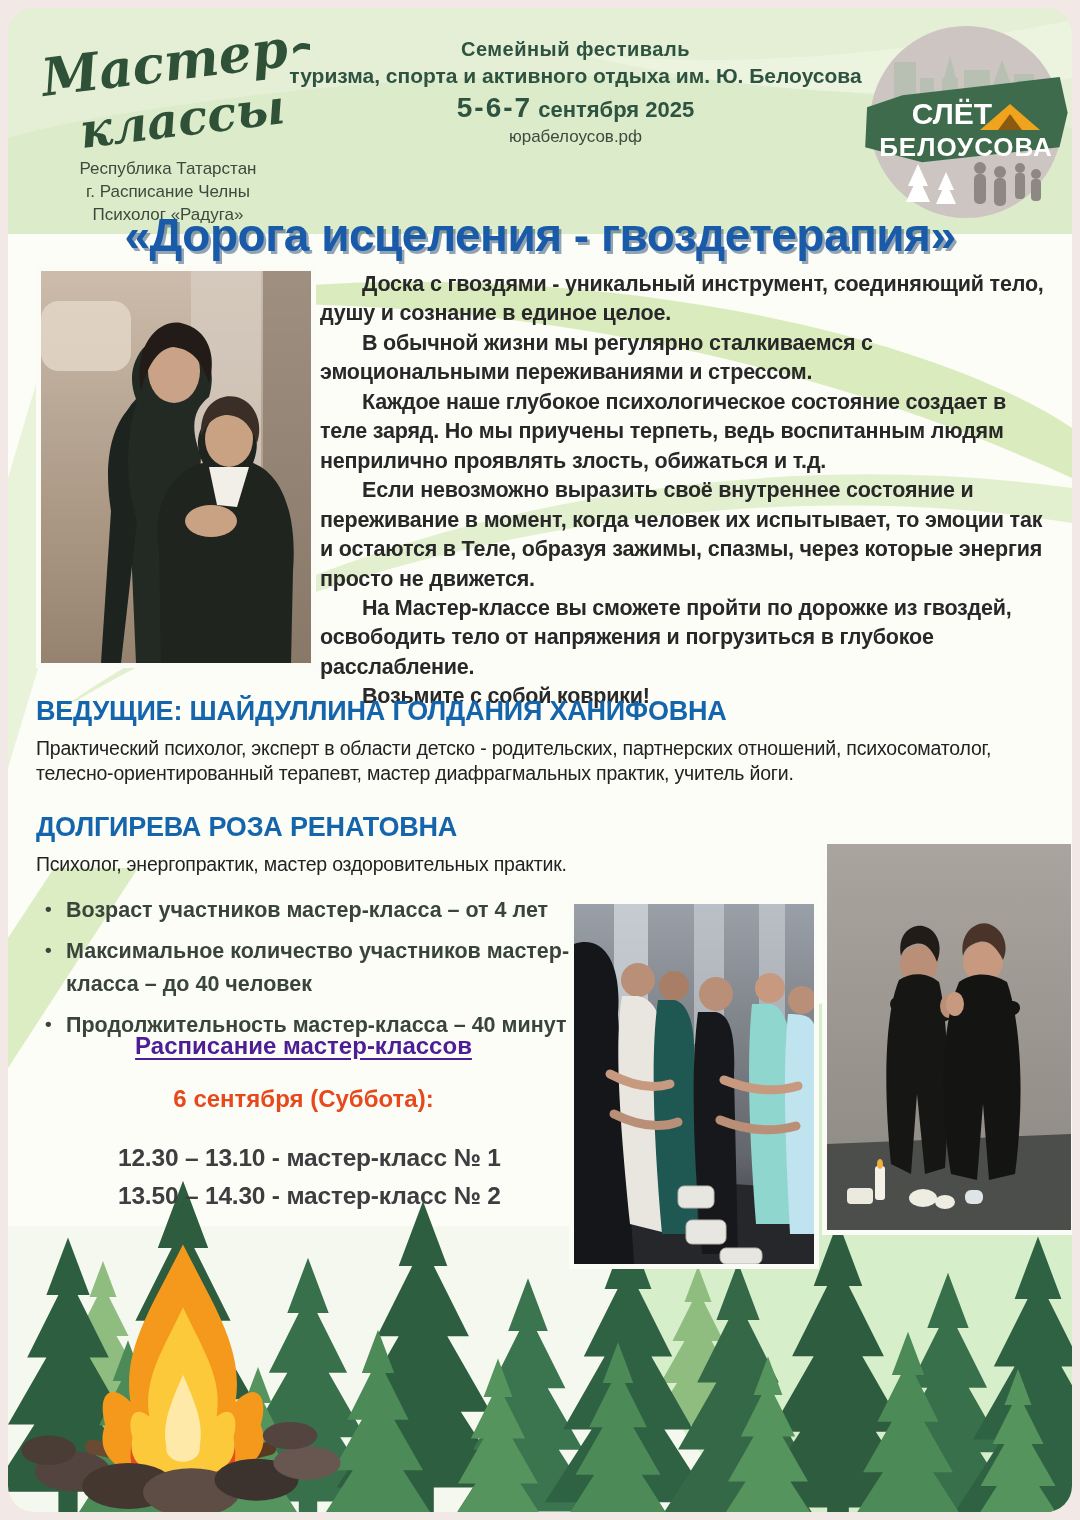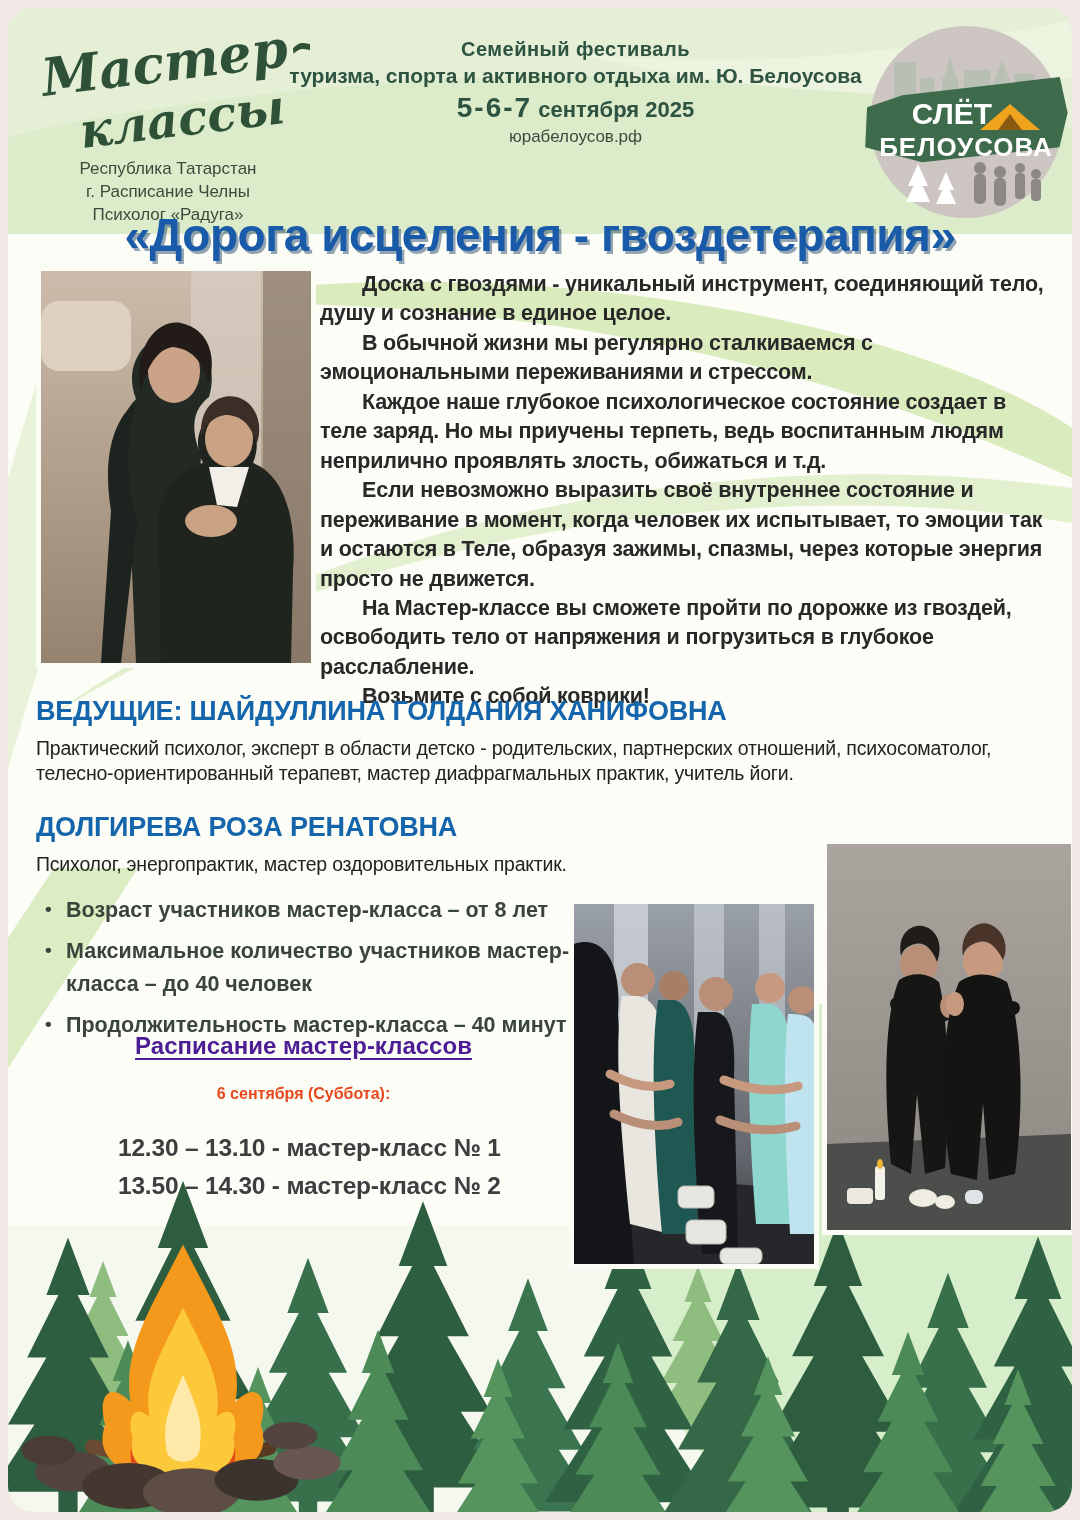--- a/index.html
+++ b/index.html
@@ -63,21 +63,21 @@
   .bullets li{
     position:relative;padding-left:28px;margin-bottom:9px;
     color:#39453b;font-size:21.5px;font-weight:bold;line-height:1.5;}
   .bullets li::before{
     content:"•";position:absolute;left:7px;top:1px;font-size:19px;color:#39453b;}
 
   
   .schedule{left:58px;top:1024px;width:475px;text-align:center;}
   .sched-title{display:inline-block;color:#4c1d95;font-size:24px;
     font-weight:bold;text-decoration:underline;text-underline-offset:4px;}
-  .sched-day{margin-top:25px;color:#e8481c;font-size:16px;font-weight:bold;}
+  .sched-day{margin-top:25px;color:#e8481c;font-size:24px;font-weight:bold;}
   .sched-items{margin-top:26px;text-align:left;padding-left:52px;}
   .sched-items div{color:#3e3e40;font-size:24.5px;font-weight:bold;
     line-height:1.55;letter-spacing:-.2px;}
 </style>
 </head>
 <body>
 
 <div class="poster">
 
   <svg class="decor" width="1064" height="1504" viewBox="0 0 1064 1504">
@@ -236,21 +236,21 @@
     <p>На Мастер-классе  вы сможете пройти по дорожке из гвоздей, освободить тело от напряжения и погрузиться в глубокое расслабление.</p>
     <p>Возьмите с собой коврики!</p>
   </div>
 
   <div class="layer h-blue heading1">ВЕДУЩИЕ: ШАЙДУЛЛИНА ГОЛДАНИЯ ХАНИФОВНА</div>
   <div class="layer desc desc1">Практический психолог, эксперт в области детско - родительских, партнерских отношений, психосоматолог, телесно-ориентированный терапевт, мастер диафрагмальных практик, учитель йоги.</div>
   <div class="layer h-blue heading2">ДОЛГИРЕВА РОЗА РЕНАТОВНА</div>
   <div class="layer desc desc2">Психолог, энергопрактик, мастер оздоровительных практик.</div>
 
   <ul class="layer bullets">
-    <li>Возраст участников мастер-класса  – от 8  лет</li>
+    <li>Возраст участников мастер-класса  – от 4  лет</li>
     <li>Максимальное количество участников мастер-класса – до 40 человек</li>
     <li>Продолжительность мастер-класса – 40 минут</li>
   </ul>
 
   <div class="layer schedule">
     <span class="sched-title">Расписание мастер-классов</span>
     <div class="sched-day">6 сентября (Суббота):</div>
     <div class="sched-items">
       <div>12.30 – 13.10 - мастер-класс № 1</div>
       <div>13.50 – 14.30 - мастер-класс № 2</div>

